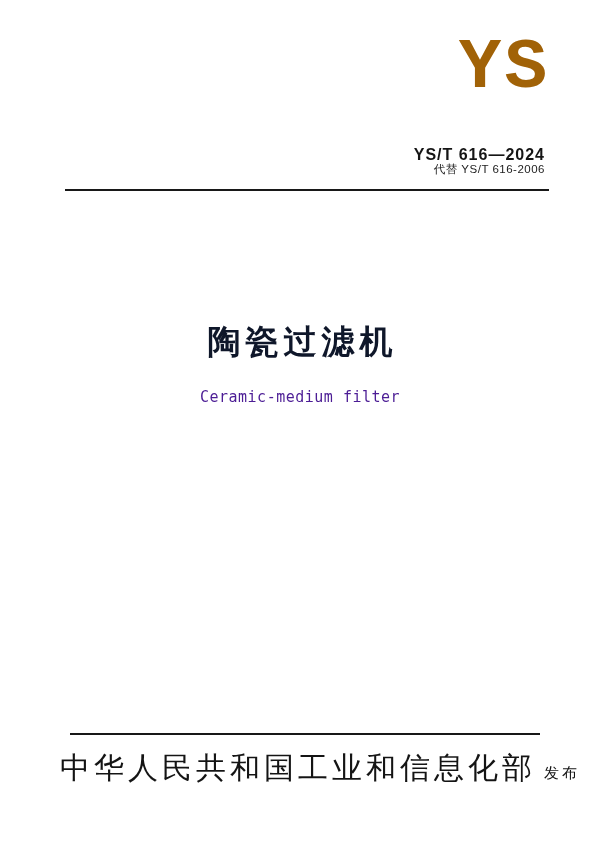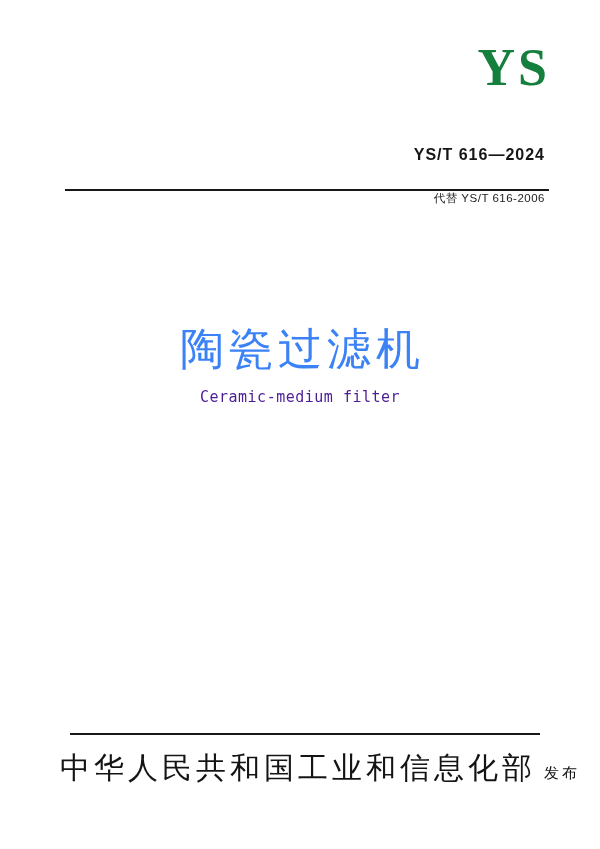--- a/index.html
+++ b/index.html
@@ -27,26 +27,26 @@
     letter-spacing: 1px;
     font-family: "DejaVu Sans Mono", "Liberation Mono", monospace;
     color: #1c1c1c;
   }
 
   
   .logo {
     position: absolute;
     right: 50px;
     top: 42px;
-    font-family: Liberation Serif, serif;
+    font-family: Liberation Mono, monospace;
     font-weight: bold;
-    font-size: 52px;
+    font-size: 71px;
     line-height: 52px;
     letter-spacing: 3px;
-    color: #15803d;
+    color: #a16207;
   }
 
   
   .std-category {
     position: absolute;
     left: 66px;
     top: 96px;
     width: 484px;
     font-size: 30px;
     line-height: 40px;
@@ -62,46 +62,46 @@
     top: 146px;
     font-size: 16px;
     font-weight: 600;
     letter-spacing: 1px;
     color: #151515;
   }
 
   .replaces {
     position: absolute;
     right: 55px;
-    top: 191px;
+    top: 162px;
     font-size: 11.5px;
     letter-spacing: 0.5px;
     color: #1c1c1c;
   }
 
   .rule-top {
     position: absolute;
     left: 65px;
     top: 189px;
     width: 484px;
     height: 2px;
     background: #181818;
   }
 
   .title-cn {
     position: absolute;
     left: 0;
     top: 320px;
     width: 100%;
     text-align: center;
-    font-size: 44px;
-    font-weight: 400;
+    font-size: 33px;
+    font-weight: 700;
     letter-spacing: 5px;
     text-indent: 5px;
-    color: #3b82f6;
+    color: #0f172a;
   }
 
   .title-en {
     position: absolute;
     left: 0;
     top: 388px;
     width: 100%;
     text-align: center;
     font-family: "DejaVu Sans Mono", "Liberation Mono", monospace;
     font-size: 15px;

